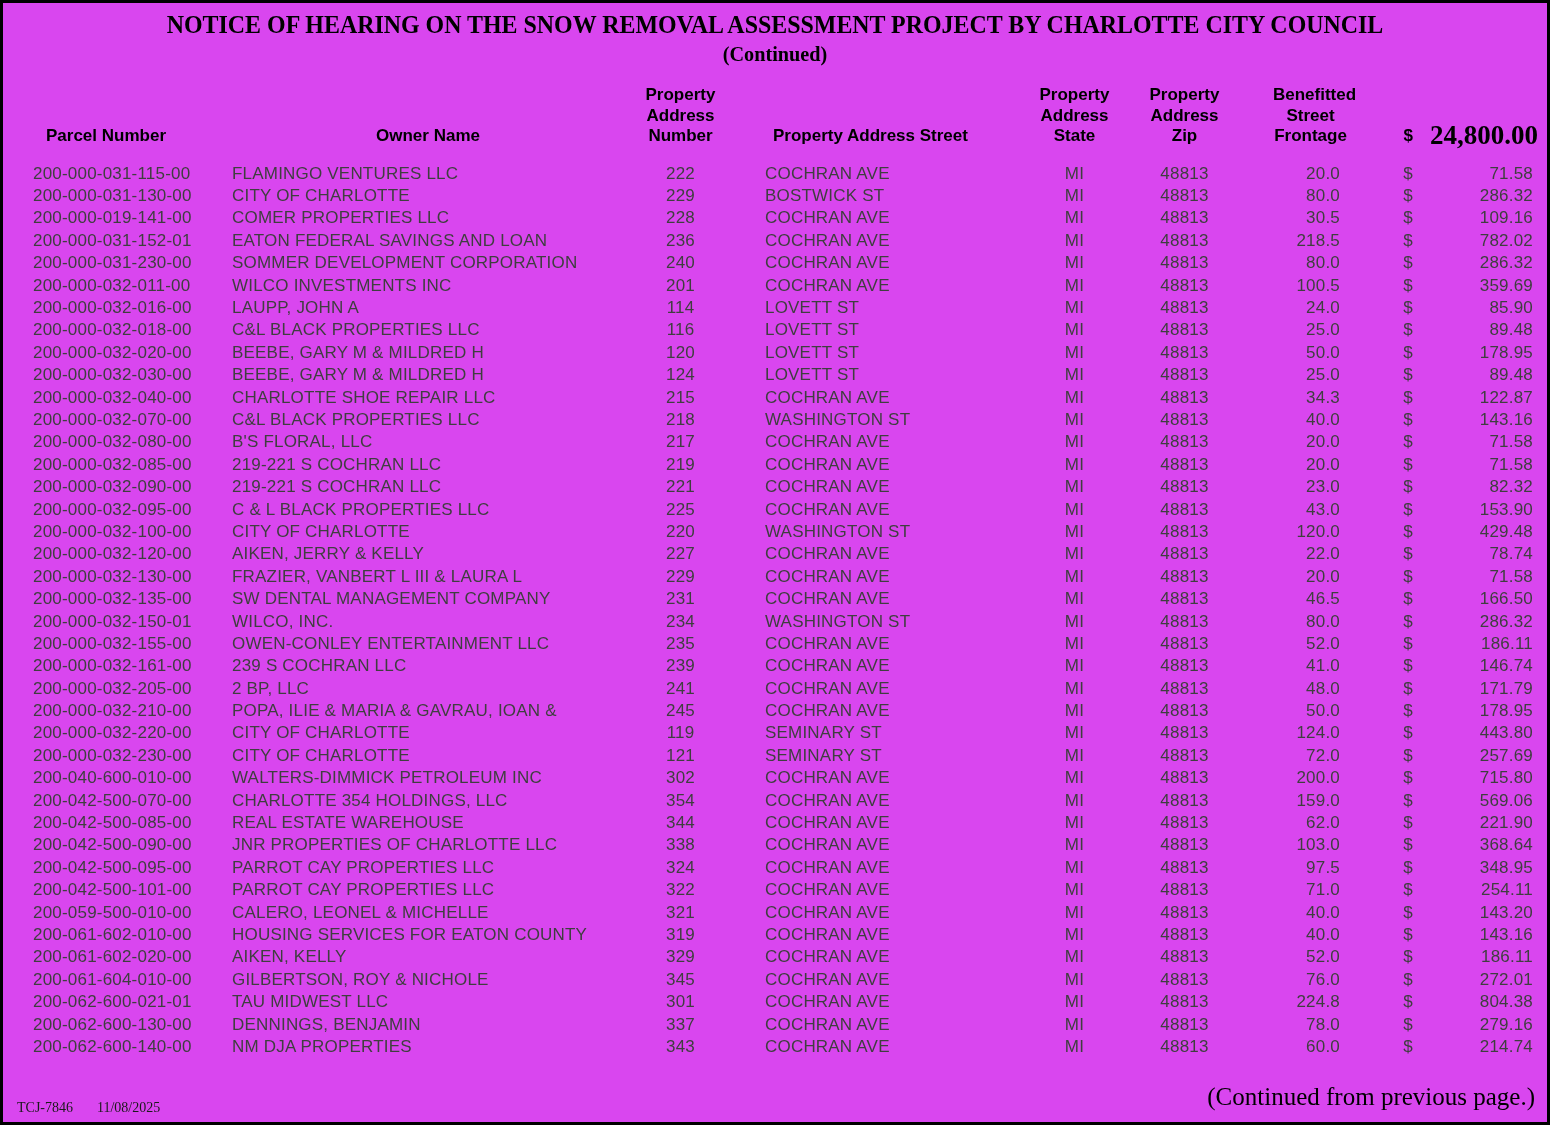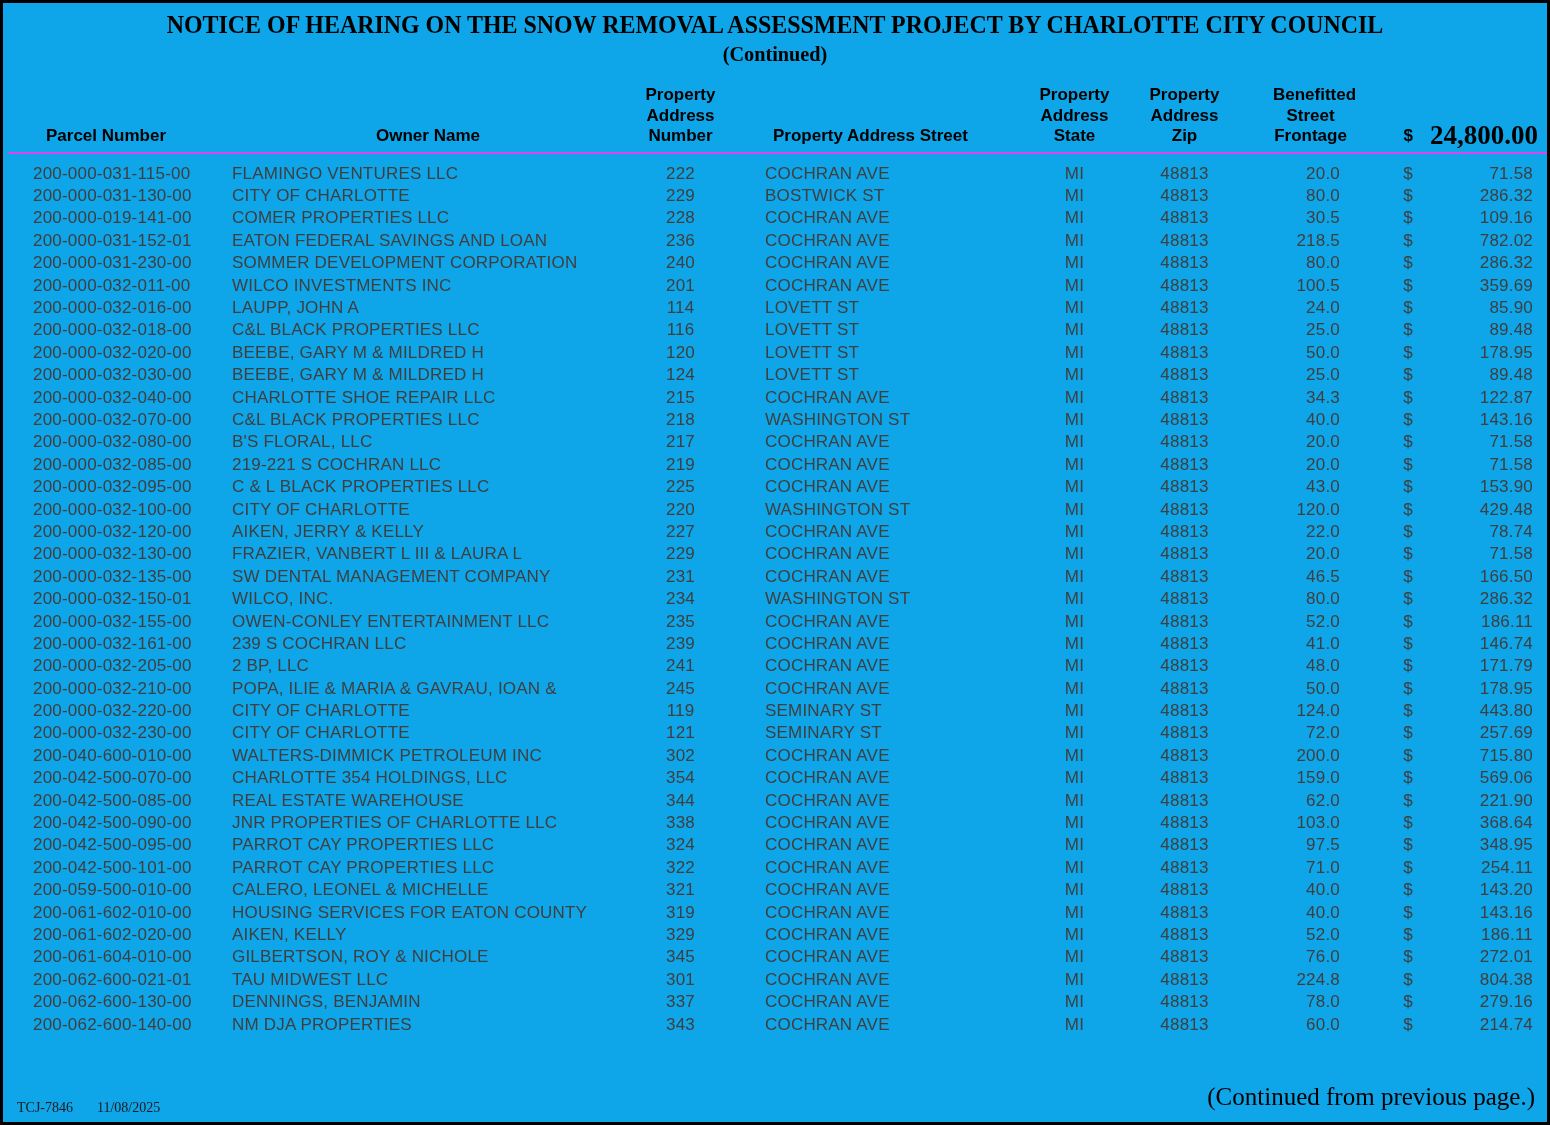--- a/index.html
+++ b/index.html
@@ -1,20 +1,20 @@
 <!DOCTYPE html>
 <html><head>
 <meta charset="utf-8">
 <style>
   html,body { margin:0; padding:0; background:#888; }
   .page {
     position:relative;
     width:1550px; height:1125px;
     margin:0 auto;
-    background:#0ea5e9;
+    background:#d946ef;
     border:3px solid #000;
     box-sizing:border-box;
     overflow:hidden;
     font-family:"Liberation Sans", sans-serif;
   }
   .title {
     margin-top:7px;
     text-align:center;
     font-family:"Liberation Serif", serif;
     font-weight:bold;
@@ -306,20 +306,31 @@
           <td class="c2">219-221 S COCHRAN LLC</td>
           <td class="c3">219</td>
           <td class="c4">COCHRAN AVE</td>
           <td class="c5">MI</td>
           <td class="c6">48813</td>
           <td class="c7">20.0</td>
           <td class="c8">$</td>
           <td class="c9">71.58</td>
         </tr>
         <tr>
+          <td class="c1">200-000-032-090-00</td>
+          <td class="c2">219-221 S COCHRAN LLC</td>
+          <td class="c3">221</td>
+          <td class="c4">COCHRAN AVE</td>
+          <td class="c5">MI</td>
+          <td class="c6">48813</td>
+          <td class="c7">23.0</td>
+          <td class="c8">$</td>
+          <td class="c9">82.32</td>
+        </tr>
+        <tr>
           <td class="c1">200-000-032-095-00</td>
           <td class="c2">C &amp; L BLACK PROPERTIES LLC</td>
           <td class="c3">225</td>
           <td class="c4">COCHRAN AVE</td>
           <td class="c5">MI</td>
           <td class="c6">48813</td>
           <td class="c7">43.0</td>
           <td class="c8">$</td>
           <td class="c9">153.90</td>
         </tr>

